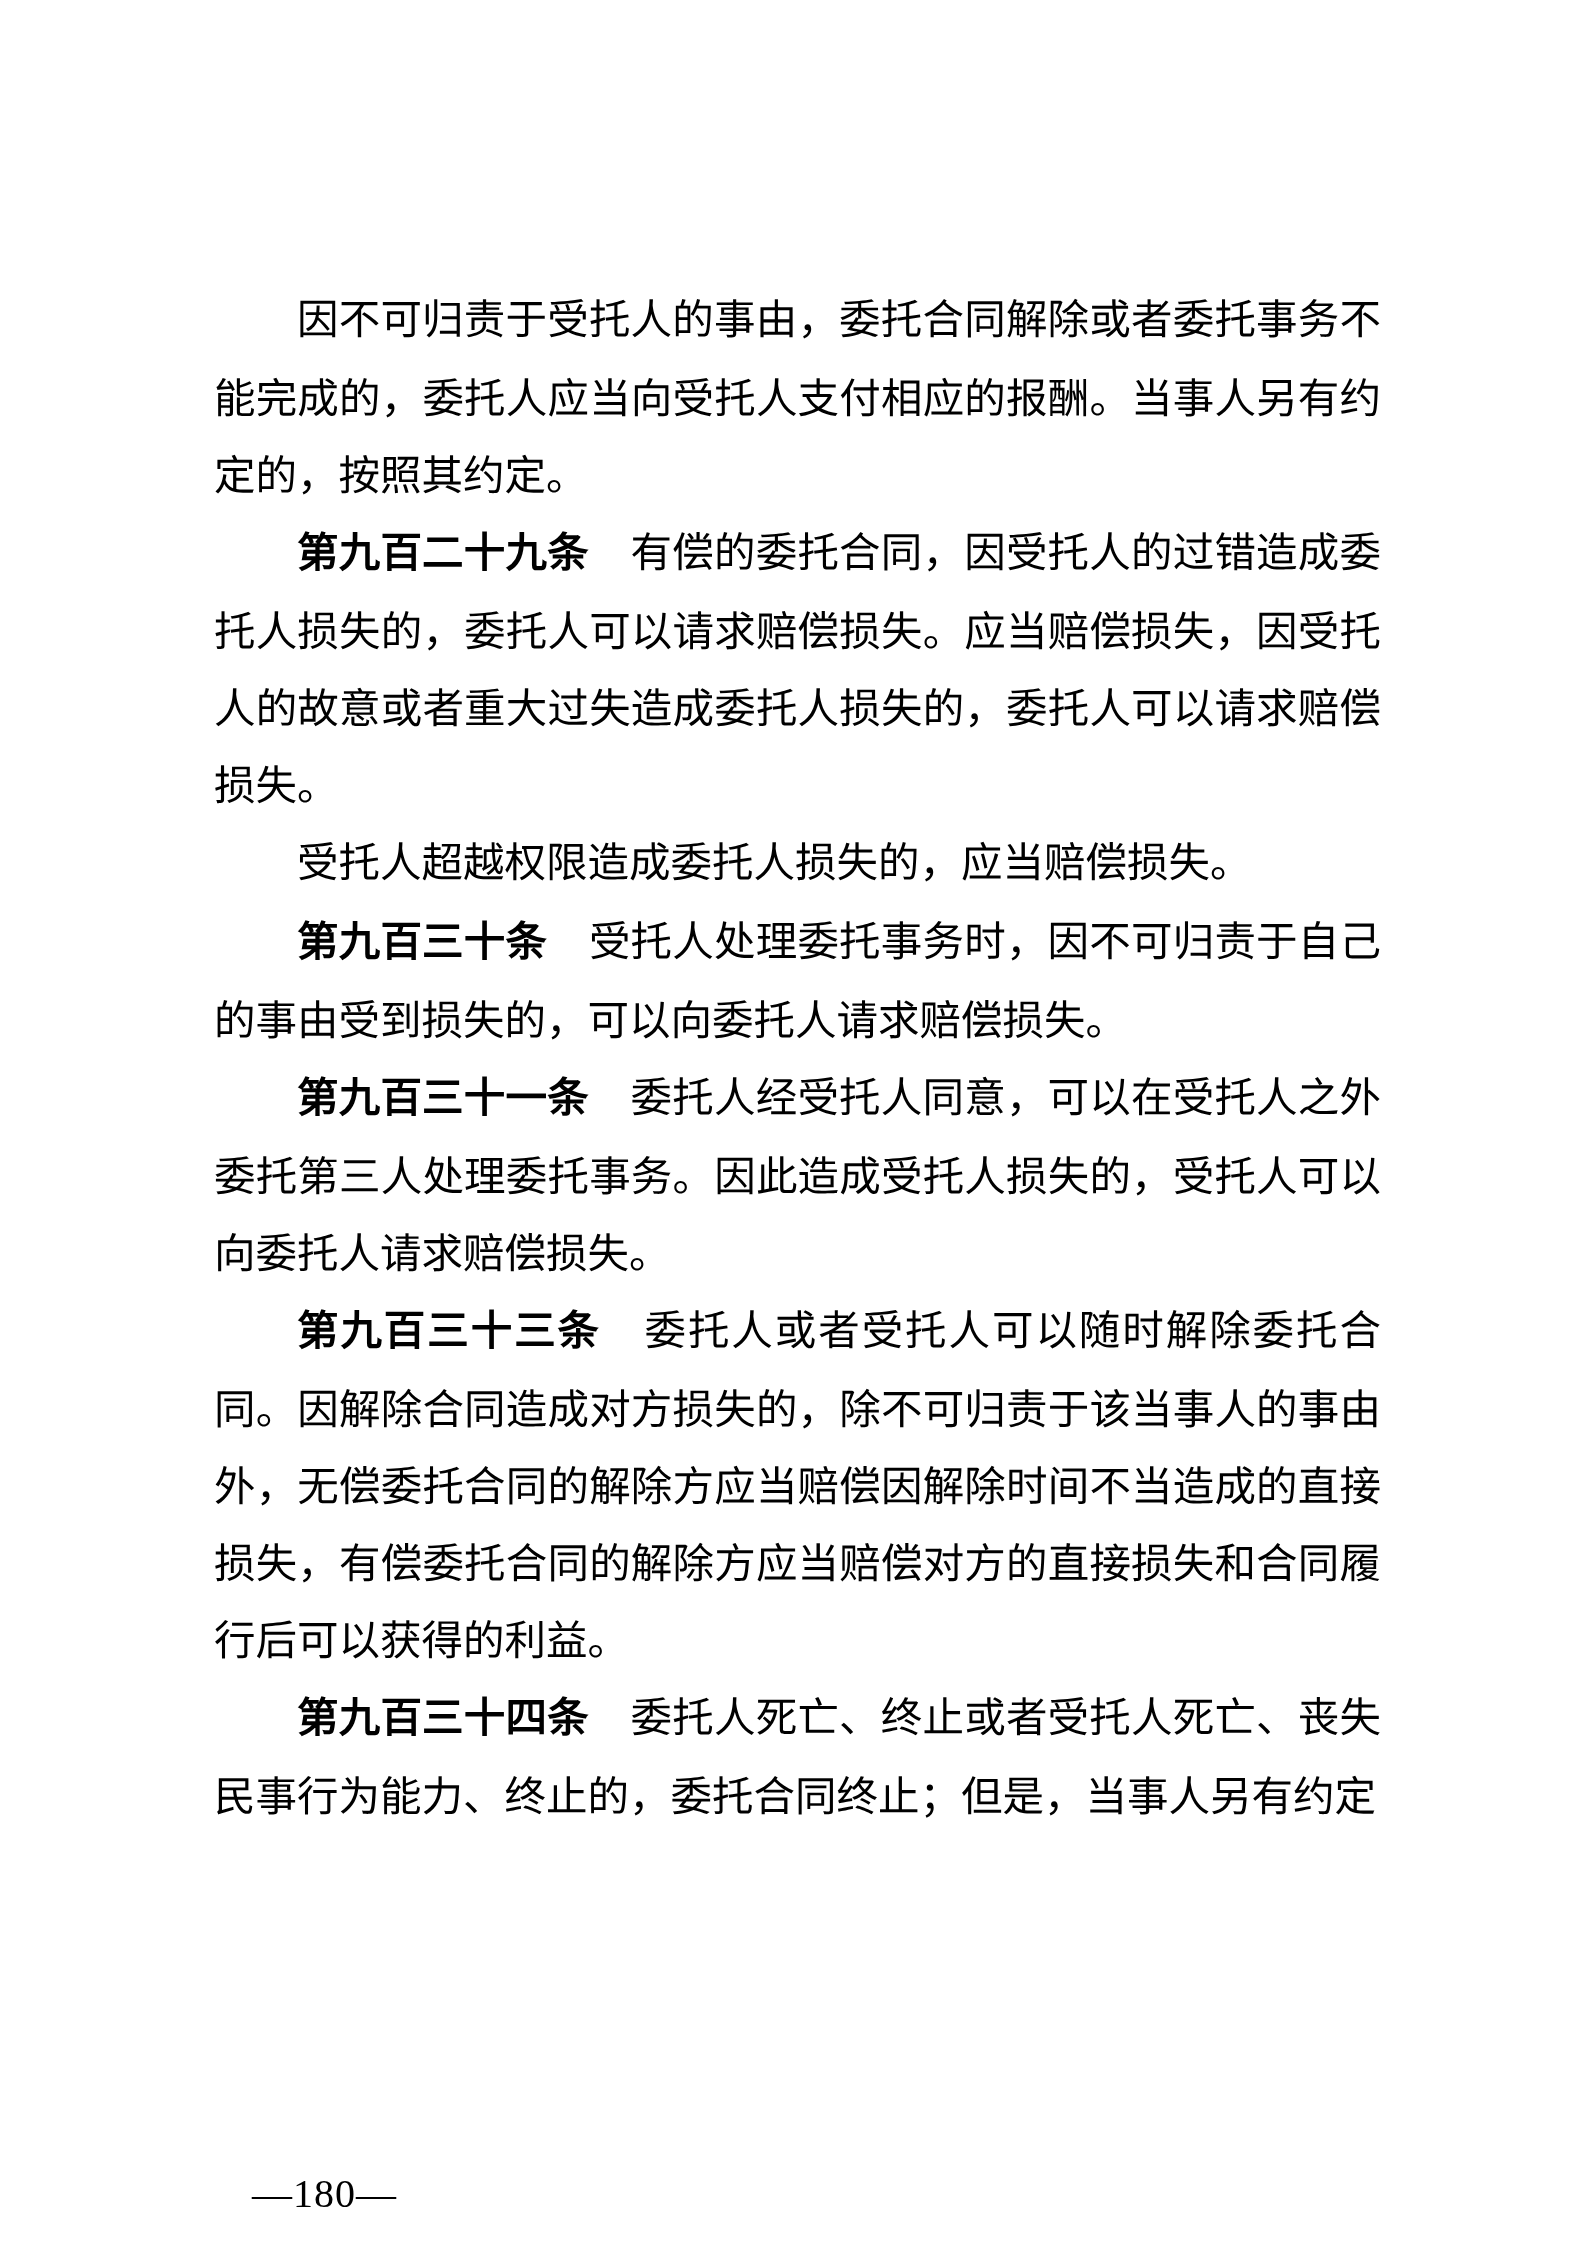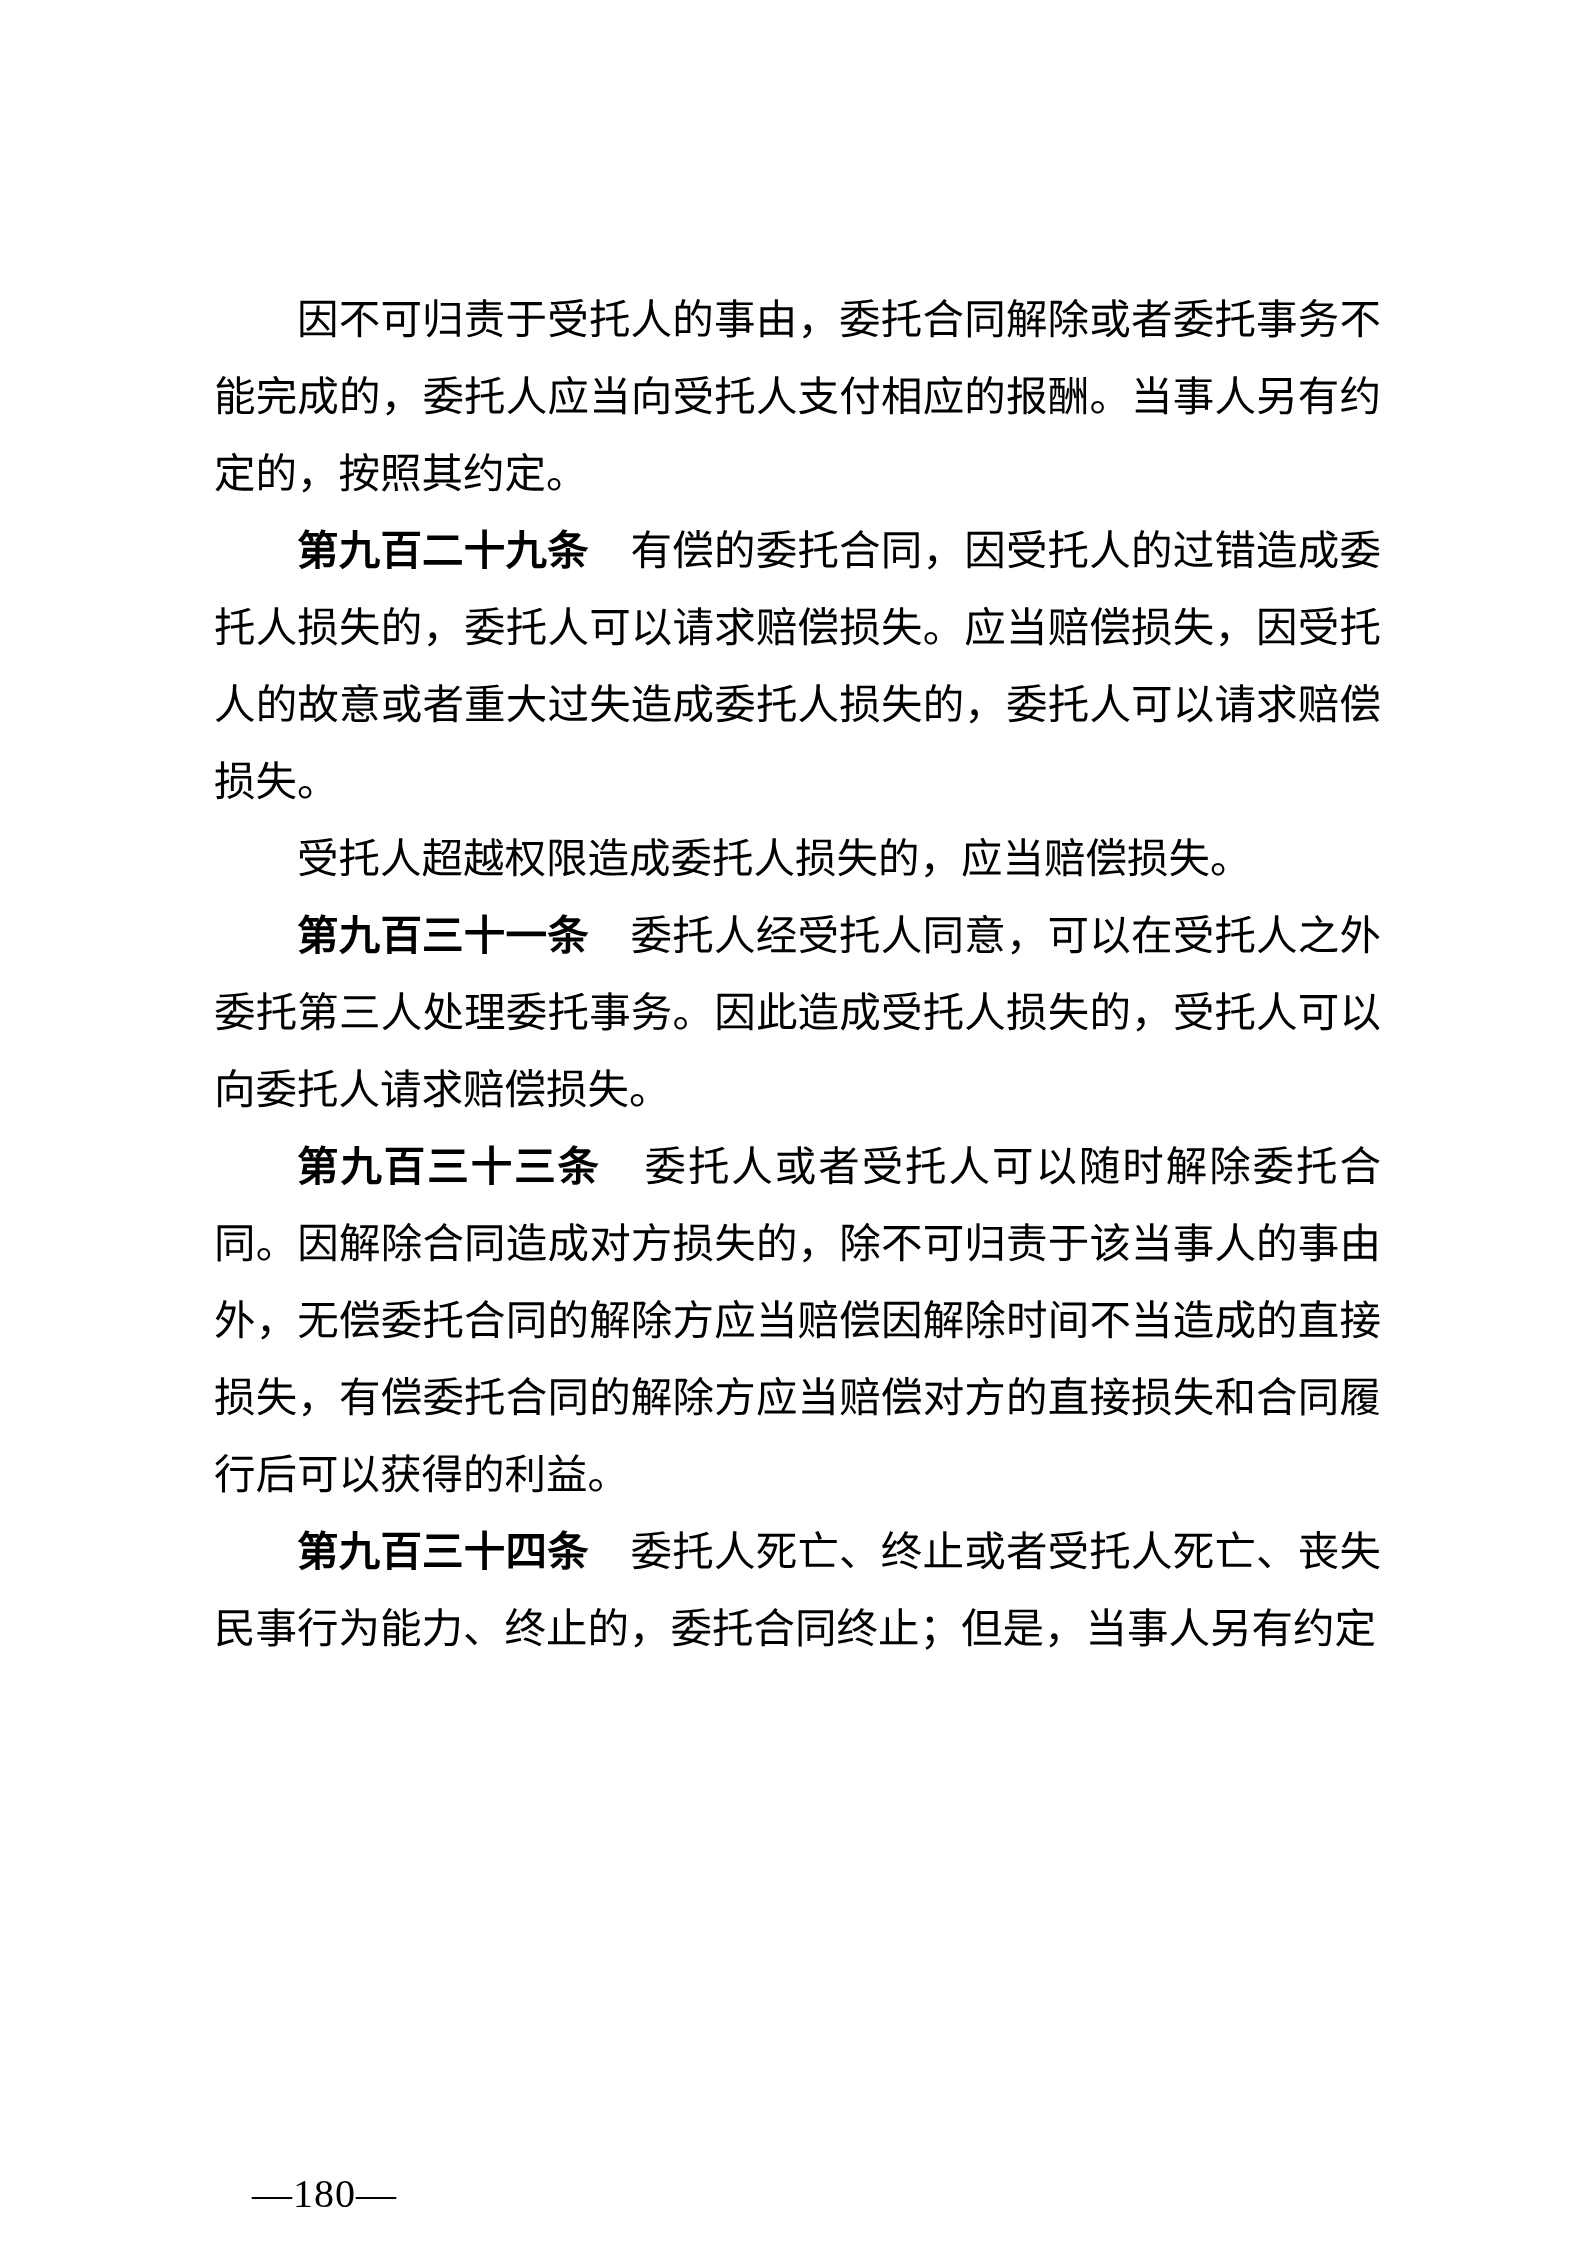--- a/index.html
+++ b/index.html
@@ -28,21 +28,21 @@
     color: #000000;
     text-align: justify;
     text-justify: inter-ideograph;
   }
   p.para {
     margin: 0;
     padding: 0;
     text-indent: 2em;
   }
   .lead {
-    font-family: Liberation Serif, serif;
+    font-family: Liberation Mono, monospace;
     font-weight: 700;
   }
   .footer {
     position: absolute;
     left: 214px;
     top: 2140px;
     font-size: 40px;
     line-height: 44px;
     padding-left: 38px;
     color: #000000;
@@ -56,20 +56,21 @@
 <div class="page">
 
   <div class="content">
 
     <p class="para"><span class="lead"></span><span>因不可归责于受托人的事由，委托合同解除或者委托事务不能完成的，委托人应当向受托人支付相应的报酬。当事人另有约定的，按照其约定。</span></p>
 
     <p class="para"><span class="lead">第九百二十九条</span><span>　有偿的委托合同，因受托人的过错造成委托人损失的，委托人可以请求赔偿损失。应当赔偿损失，因受托人的故意或者重大过失造成委托人损失的，委托人可以请求赔偿损失。</span></p>
 
     <p class="para"><span class="lead"></span><span>受托人超越权限造成委托人损失的，应当赔偿损失。</span></p>
 
+    <p class="para"><span class="lead">第九百三十条</span><span>　受托人处理委托事务时，因不可归责于自己的事由受到损失的，可以向委托人请求赔偿损失。</span></p>
 
     <p class="para"><span class="lead">第九百三十一条</span><span>　委托人经受托人同意，可以在受托人之外委托第三人处理委托事务。因此造成受托人损失的，受托人可以向委托人请求赔偿损失。</span></p>
 
 
     <p class="para"><span class="lead">第九百三十三条</span><span>　委托人或者受托人可以随时解除委托合同。因解除合同造成对方损失的，除不可归责于该当事人的事由外，无偿委托合同的解除方应当赔偿因解除时间不当造成的直接损失，有偿委托合同的解除方应当赔偿对方的直接损失和合同履行后可以获得的利益。</span></p>
 
     <p class="para"><span class="lead">第九百三十四条</span><span>　委托人死亡、终止或者受托人死亡、丧失民事行为能力、终止的，委托合同终止；但是，当事人另有约定</span></p>
 
   </div>
 

